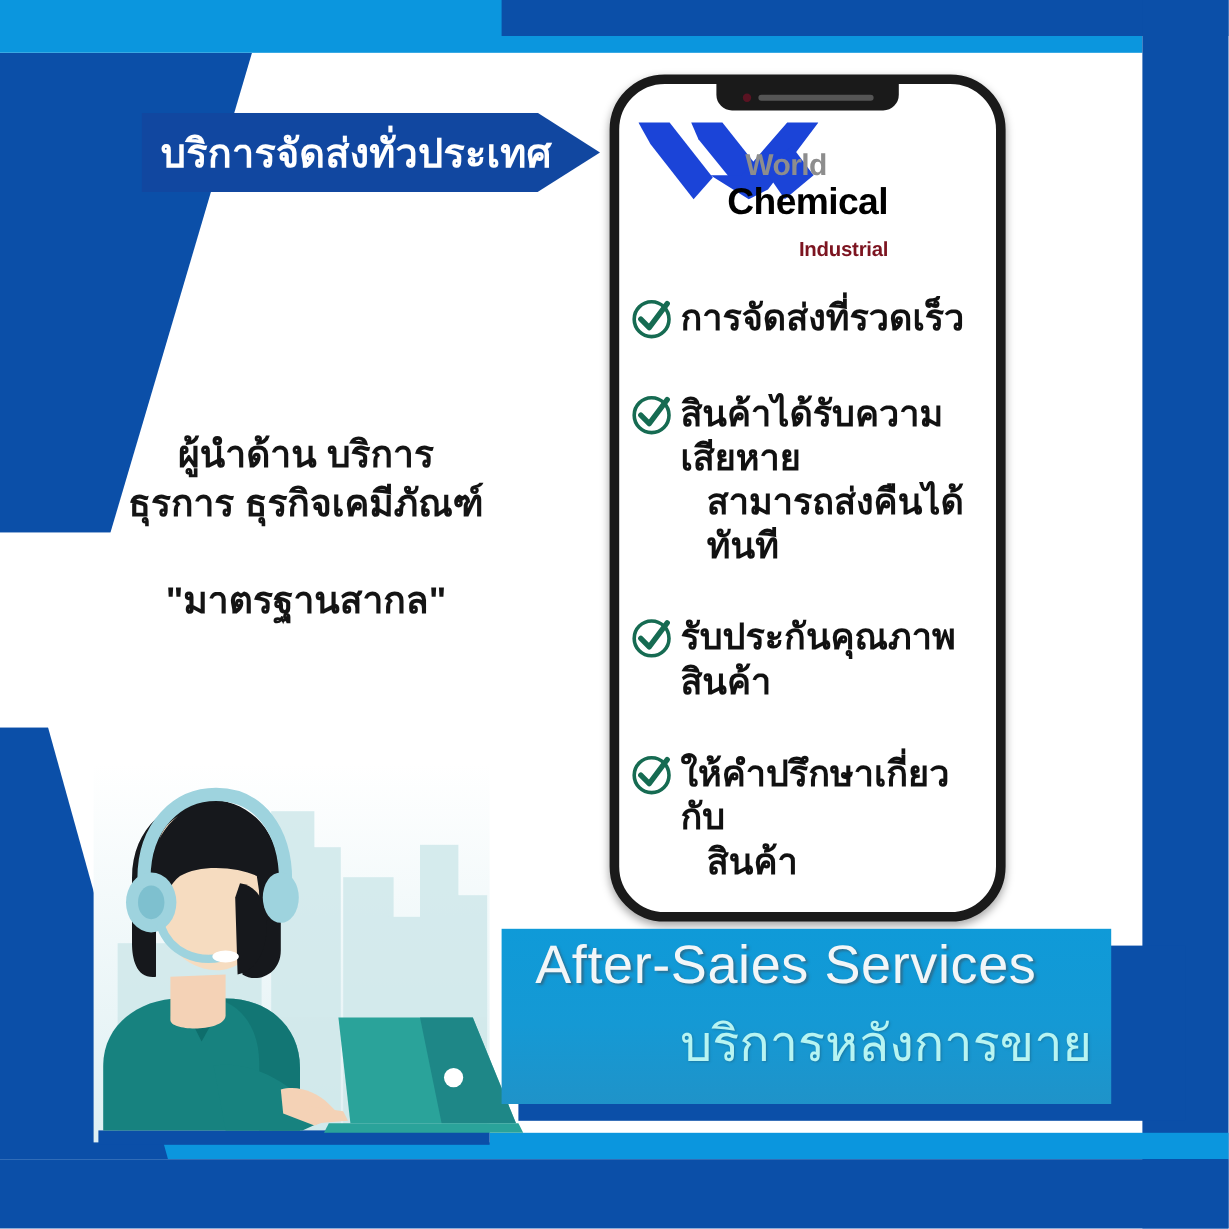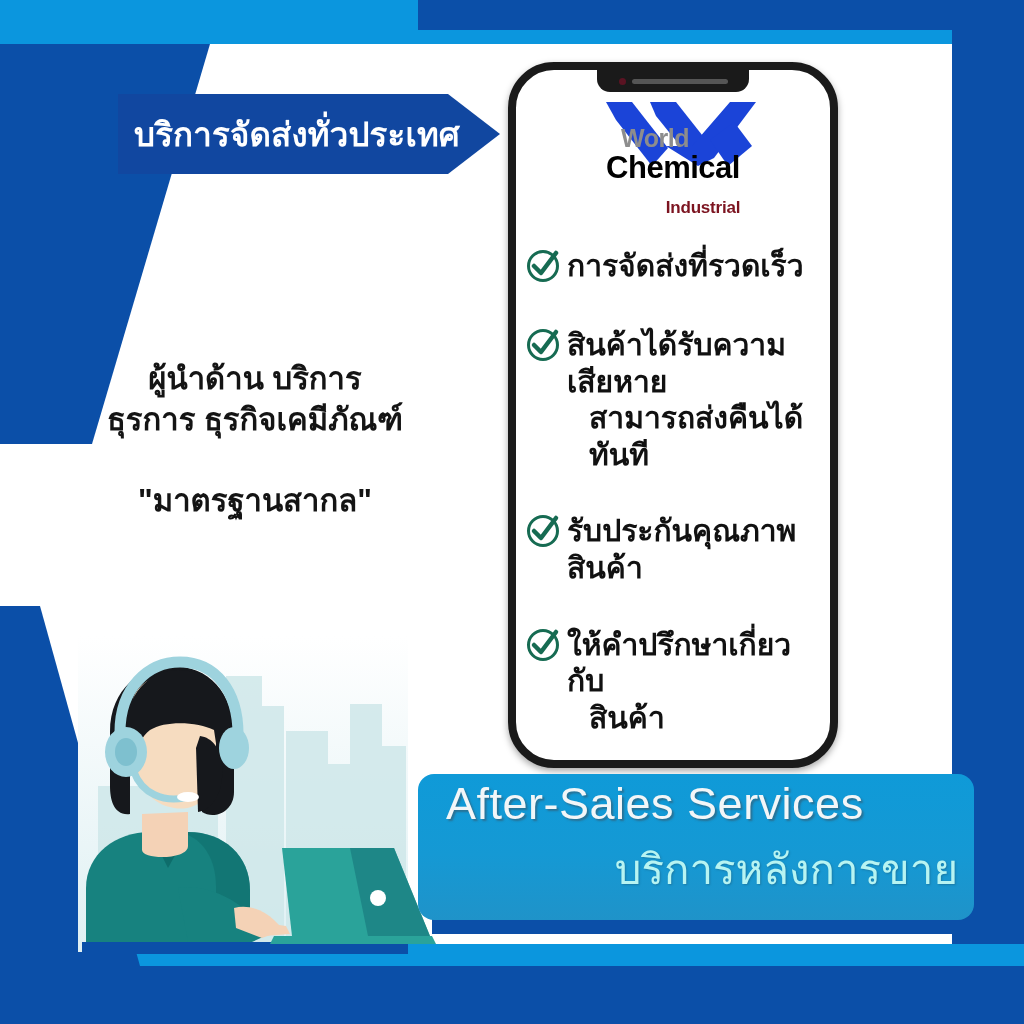--- a/index.html
+++ b/index.html
@@ -52,21 +52,21 @@
   
   .arrow-banner{
     position:absolute;
     display:flex;align-items:center;
     box-sizing:border-box;
     color:#ffffff;
     font-weight:bold;
     white-space:nowrap;
   }
   .arrow-blue{
-    left:118px;top:94px;width:382px;height:80px;
+    left:118px;top:94px;width:382px;height:66px;
     background:#1147a0;
     clip-path:polygon(0 0, 330px 0, 382px 50%, 330px 100%, 0 100%);
     padding-left:16px;
     font-size:33px;
     letter-spacing:.2px;
   }
   .arrow-red{
     left:118px;top:184px;width:382px;height:66px;
     background:#f52121;
     clip-path:polygon(0 0, 330px 0, 382px 50%, 330px 100%, 0 100%);
@@ -100,21 +100,21 @@
     background:#1a1a1a;
     border-radius:0 0 13px 13px;
     display:flex;align-items:center;justify-content:center;gap:6px;
   }
   .notch-cam{width:7px;height:7px;border-radius:50%;background:#5a1322;}
   .notch-speaker{width:96px;height:5px;border-radius:3px;background:#555;}
 
   
   .logo{
     position:absolute;left:16px;right:0;top:26px;
-    display:flex;flex-direction:column;align-items:center;
+    display:flex;flex-direction:column;
   }
   .logo-mark{position:relative;width:150px;height:76px;}
   .logo-words{position:relative;margin-top:-46px;text-align:center;line-height:1;}
   .logo-world{
     font-size:25px;font-weight:bold;color:#8d8d8d;
     letter-spacing:-.5px;
     position:relative;left:-26px;
   }
   .logo-chemical{
     font-size:31px;font-weight:bold;color:#000000;
@@ -140,24 +140,23 @@
     color:#111111;font-weight:bold;font-size:30px;line-height:1.22;
   }
   .check-text .l2{display:block;padding-left:22px;}
 
   
   .banner-shadow{
     position:absolute;left:432px;top:788px;width:556px;height:146px;
     background:#0b4fa8;
   }
   .banner{
-    position:absolute;left:418px;top:774px;width:556px;height:146px;
+    position:absolute;left:418px;top:774px;width:508px;height:146px;
     background:linear-gradient(180deg,#0f9ad8 0%,#1599d4 55%,#1f93c9 100%);
     box-sizing:border-box;
-    border-radius:16px;
   }
   .banner-en{
     position:absolute;left:28px;top:4px;
     font-size:45px;color:#f2f6f8;letter-spacing:.5px;
     text-shadow:2px 2px 2px rgba(60,80,95,.55);
     white-space:nowrap;
   }
   .banner-th{
     position:absolute;right:16px;top:62px;
     font-size:42px;color:#b7f4f2;

